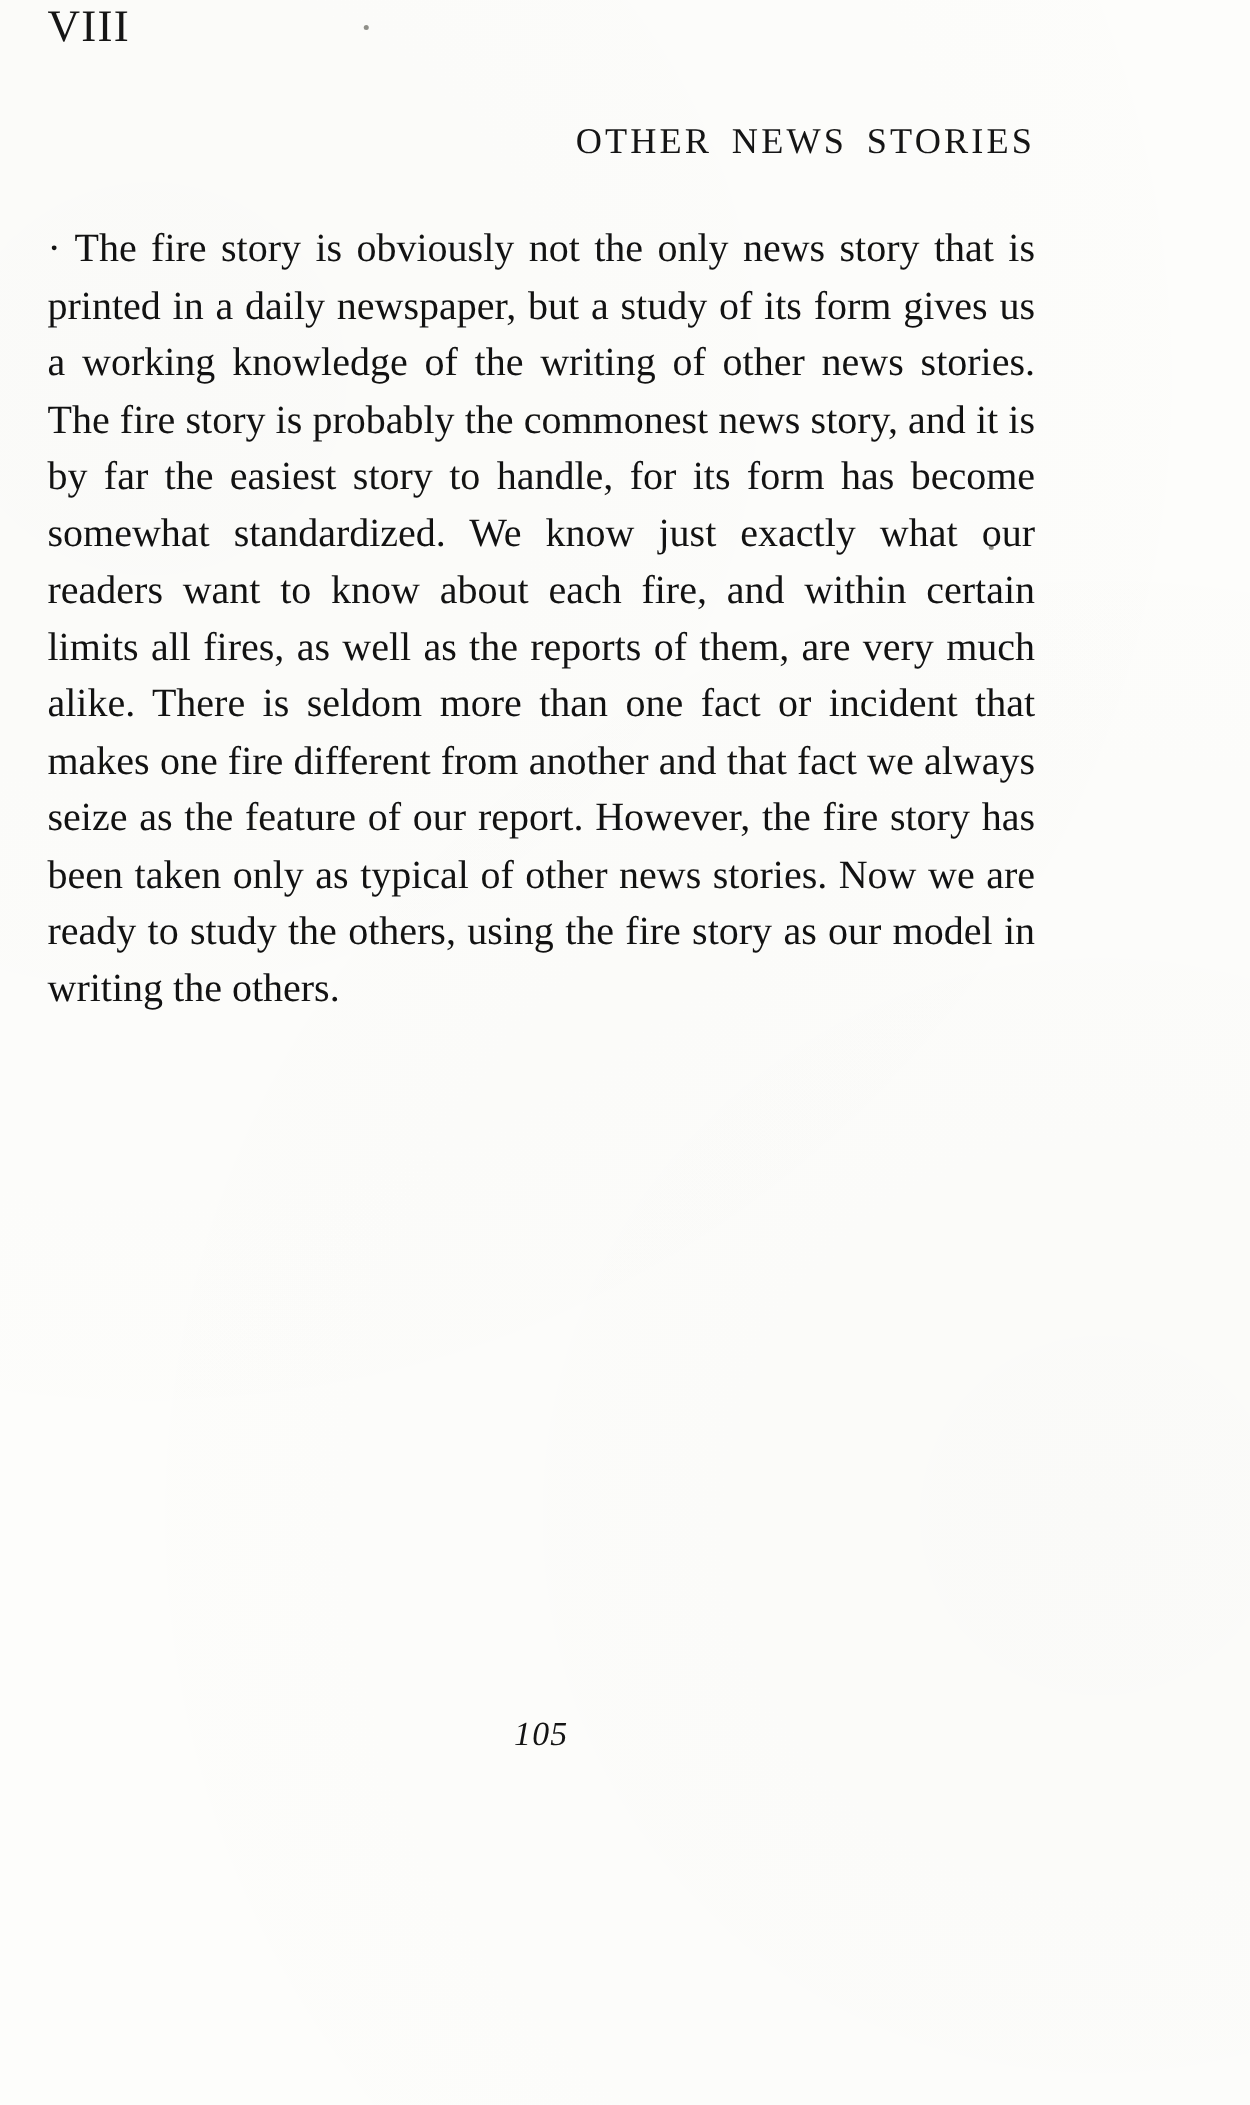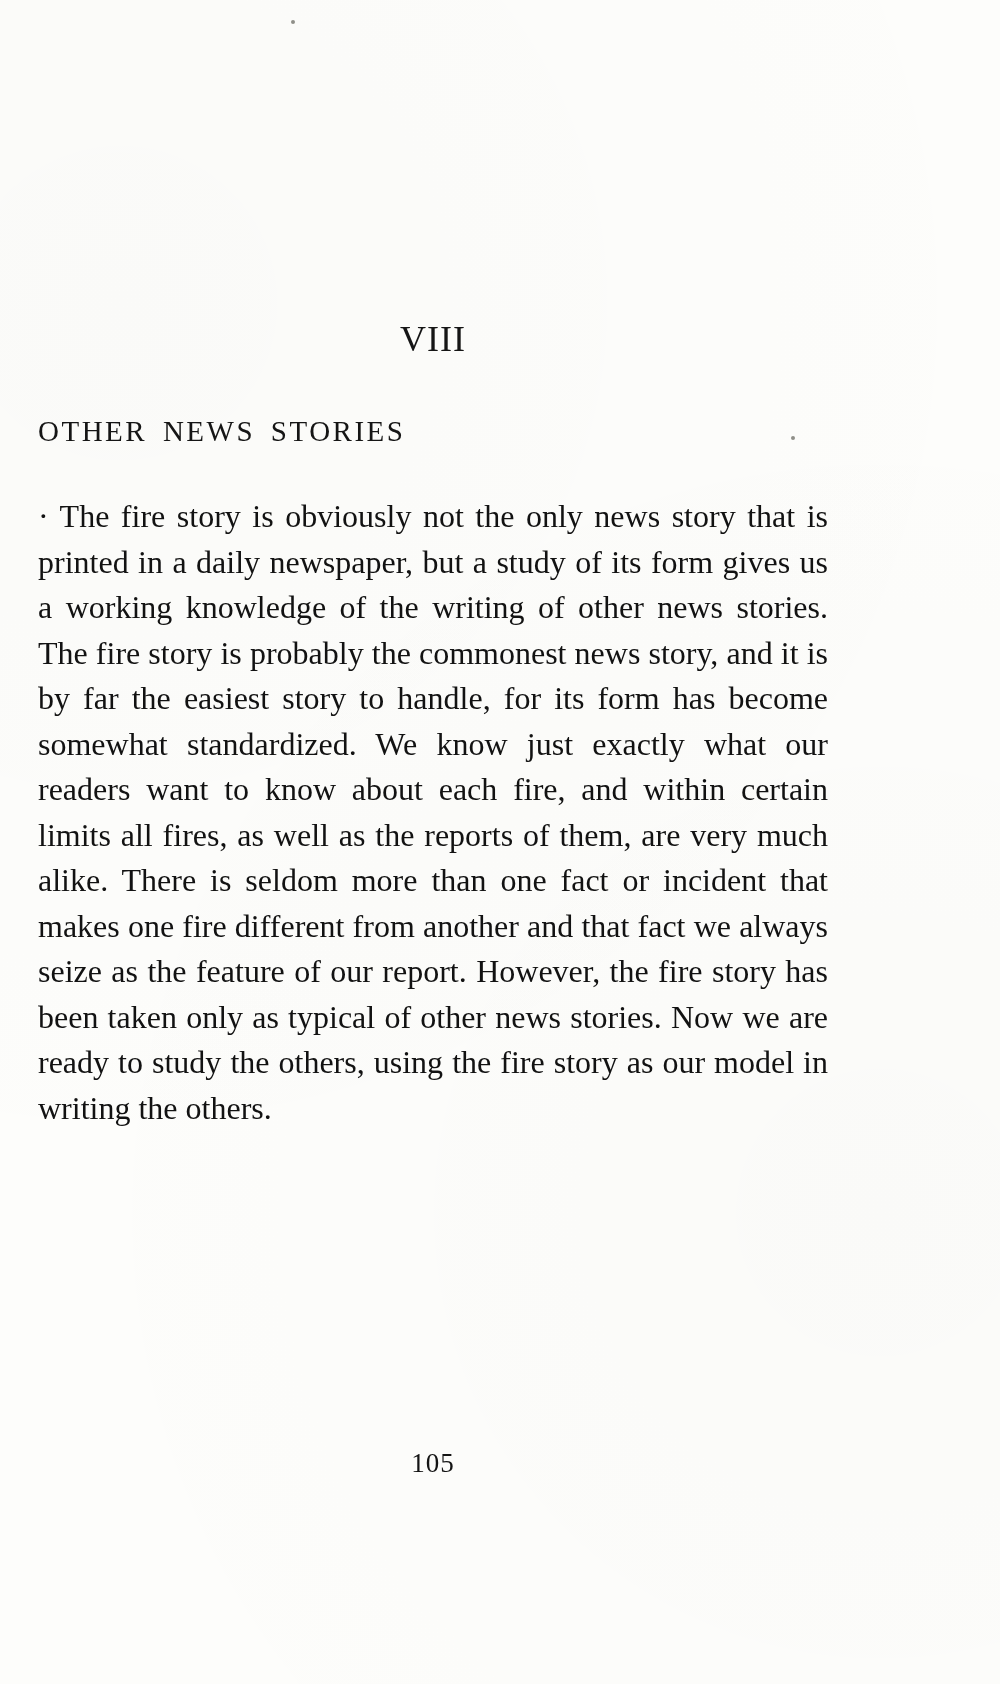--- a/index.html
+++ b/index.html
@@ -34,30 +34,28 @@
   .speck.s2 { left: 791px; top: 436px; width: 4px; height: 4px; }
 
   .content {
     position: absolute;
     left: 38px;
     top: 0;
     width: 790px;
   }
 
   .chapter-number {
-    text-align: center;
     font-size: 36px;
     letter-spacing: 1px;
-    margin-top: 318px;
     color: #151515;
     font-family: "Liberation Serif", serif;
   }
 
   .chapter-title {
-    text-align: left;
+    text-align: right;
     font-size: 29px;
     letter-spacing: 2.5px;
     margin-top: 55px;
     color: #151515;
     word-spacing: 6px;
   }
 
   .body-text {
     margin-top: 46px;
     font-size: 32px;
@@ -74,27 +72,28 @@
   }
   .para + .para {
     margin-top: 0;
   }
   .para.indent {
     text-indent: 46px;
   }
 
   .folio {
     position: absolute;
-    top: 1448px;
+    top: 1372px;
     left: 0;
     width: 790px;
     text-align: center;
     font-size: 27px;
     letter-spacing: 1px;
     color: #141414;
+    font-style: italic;
   }
 
   
   .grain {
     position: absolute;
     inset: 0;
     pointer-events: none;
     background:
       radial-gradient(circle at 12% 18%, rgba(0,0,0,0.012), rgba(0,0,0,0) 60%),
       radial-gradient(circle at 88% 72%, rgba(0,0,0,0.012), rgba(0,0,0,0) 60%);

